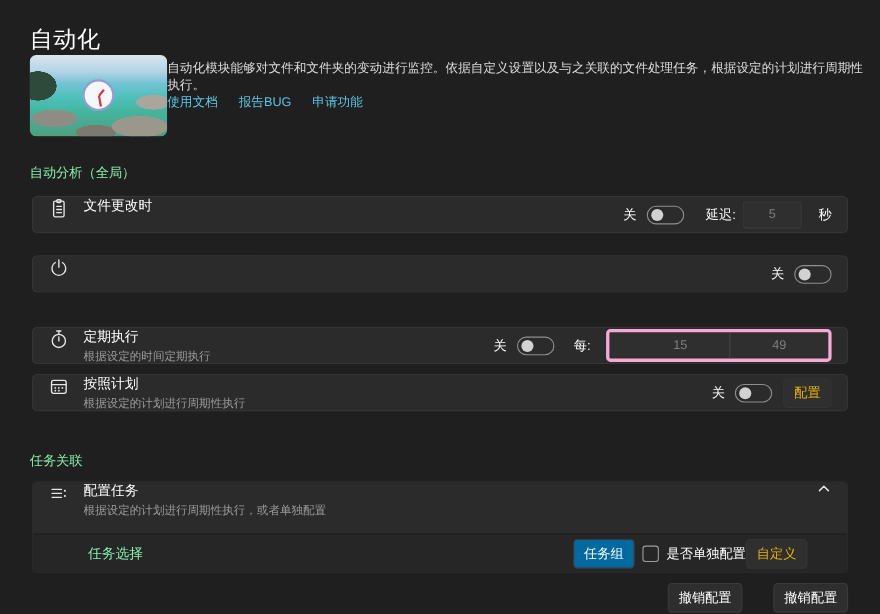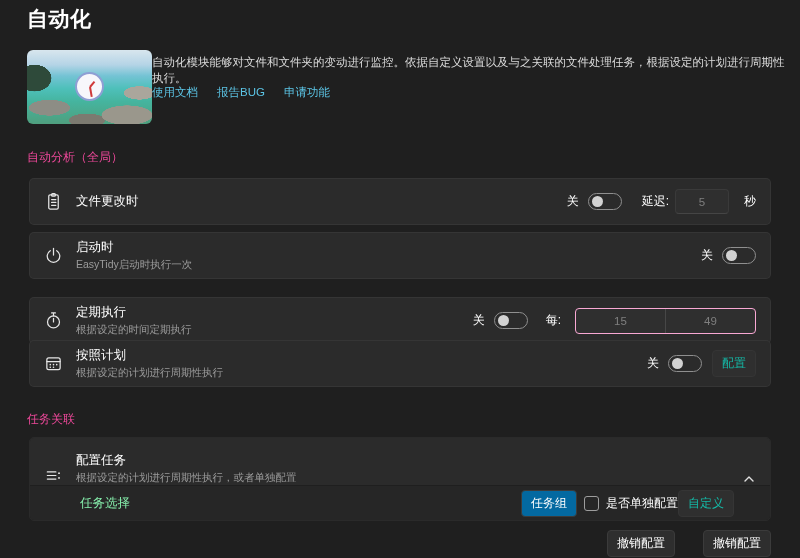--- a/index.html
+++ b/index.html
@@ -7,21 +7,21 @@
   body {
     background:#1f1f1f;
     font-family:"Liberation Sans","DejaVu Sans",sans-serif;
     color:#ffffff;
     position:relative;
     overflow:hidden;
   }
   .abs { position:absolute; }
 
   
-  .page-title { left:27px; top:5px; font-size:21px; font-weight:700; letter-spacing:.5px; }
+  .page-title { left:27px; top:22px; font-size:21px; font-weight:400; letter-spacing:.5px; }
   .thumb {
     left:27px; top:50px; width:125px; height:74px; border-radius:6px; overflow:hidden;
     background:
       radial-gradient(ellipse 34px 13px at 18% 78%, #8d8d85 0 60%, rgba(0,0,0,0) 61%),
       radial-gradient(ellipse 42px 16px at 80% 88%, #9a978c 0 60%, rgba(0,0,0,0) 61%),
       radial-gradient(ellipse 26px 11px at 90% 58%, #aaa69c 0 60%, rgba(0,0,0,0) 61%),
       radial-gradient(ellipse 30px 11px at 48% 95%, #7c7a70 0 60%, rgba(0,0,0,0) 61%),
       radial-gradient(ellipse 28px 22px at 6% 38%, #2e4a3a 0 60%, rgba(0,0,0,0) 61%),
       linear-gradient(180deg,#d8e6ee 0%,#b5d4e6 20%,#74c3d4 35%,#4ec0ba 52%,#45b49e 70%,#4f9f7e 100%);
   }
@@ -30,66 +30,66 @@
     background:#f7f7fb; border:2px solid #8e9fd4;
   }
   .clock .hand-h, .clock .hand-m { position:absolute; left:50%; top:50%; background:#d03a3a; transform-origin:bottom center; }
   .clock .hand-h { width:2px; height:7px; transform:translate(-50%,-100%) rotate(40deg); }
   .clock .hand-m { width:2px; height:10px; transform:translate(-50%,-100%) rotate(170deg); }
   .desc { left:152px; top:54px; width:640px; font-size:11.5px; color:#dcdcdc; line-height:1.4; }
   .links { left:152px; top:85px; display:flex; gap:19px; }
   .link { font-size:11.5px; color:#5cc5e6; cursor:pointer; text-decoration:none; }
 
   
-  .section-label { left:27px; font-size:12px; color:#ec4899; }
+  .section-label { left:27px; font-size:12px; color:#86efac; }
 
   
   .card {
-    left:29px; width:742px; height:47px;
+    left:29px; width:742px; height:34px;
     background:#2b2b2b; border:1px solid rgba(255,255,255,0.05); border-radius:5px;
-    display:flex; align-items:center; padding:0 14px 0 13px;
+    display:flex; padding:0 14px 0 13px;
   }
   .row-icon { width:20px; height:20px; flex:0 0 20px; margin-right:13px; display:flex; align-items:center; justify-content:center; }
   .row-icon svg { stroke:#e6e6e6; fill:none; stroke-width:1.3; stroke-linecap:round; stroke-linejoin:round; }
   .row-text { display:flex; flex-direction:column; gap:2px; }
   .row-title { font-size:12.5px; color:#ffffff; }
   .row-sub { font-size:10.5px; color:#9b9b9b; }
   .controls { margin-left:auto; display:flex; align-items:center; }
   .state-label { font-size:12px; color:#ffffff; margin-right:9px; }
   .toggle {
     width:34px; height:17px; border:1px solid #8f8f8f; border-radius:10px;
     position:relative; background:transparent; cursor:pointer; flex:0 0 34px;
   }
   .knob { position:absolute; left:3px; top:2px; width:11px; height:11px; border-radius:50%; background:#d2d2d2; }
   .inline-label { font-size:12px; color:#ffffff; }
   .num-input {
     background:#2f2f2f; border:1px solid #3a3a3a; border-bottom-color:#454545; border-radius:4px;
     color:#7f7f7f; font-size:11.5px; text-align:center; height:25px; width:54px;
     font-family:"Liberation Sans","DejaVu Sans",sans-serif;
   }
-  .dual-input { display:flex; border:1px solid #f9a8d4; border-radius:4px; background:#2f2f2f; overflow:hidden; }
+  .dual-input { display:flex; border:3px solid #f9a8d4; border-radius:4px; background:#2f2f2f; overflow:hidden;padding-left:20px; }
   .dual-input input {
     width:89px; height:24px; background:transparent; border:none; color:#7f7f7f;
     font-size:11.5px; text-align:center; font-family:"Liberation Sans","DejaVu Sans",sans-serif;
   }
   .dual-divider { width:1px; background:#474747; }
   .btn {
     background:#2e2e2e; border:1px solid #3b3b3b; border-radius:4px; color:#ffffff;
     font-size:12px; padding:4px 9px; cursor:pointer;
     font-family:"Liberation Sans","DejaVu Sans",sans-serif;
   }
   .btn.lighter { background:#0369a1; }
-  .btn.disabled { background:#2f2f2f; color:#14b8a6; border-color:#353535; }
+  .btn.disabled { background:#2f2f2f; color:#eab308; border-color:#353535; }
 
   
   .expander {
     left:29px; top:437px; width:742px; border:1px solid rgba(255,255,255,0.05);
     border-radius:5px; overflow:hidden;
   }
-  .exp-header { height:47px; background:#2b2b2b; display:flex; align-items:flex-end; padding:0 14px 0 13px; cursor:pointer; }
+  .exp-header { height:47px; background:#2b2b2b; display:flex; align-items:flex-start; padding:0 14px 0 13px; cursor:pointer; }
   .exp-content { height:35px; background:#262626; border-top:1px solid #1f1f1f; display:flex; align-items:center; padding:0 36px 0 50px; }
   .exp-content .lbl { font-size:12.5px; color:#86efac; }
   .exp-controls { margin-left:auto; display:flex; align-items:center; }
   .checkbox { width:15px; height:15px; border:1px solid #9d9d9d; border-radius:3px; background:transparent; cursor:pointer; }
   .chev { margin-left:auto; width:14px; height:12px; display:flex; align-items:center; justify-content:center; cursor:pointer; }
   .chev svg { stroke:#e0e0e0; fill:none; stroke-width:1.4; stroke-linecap:round; stroke-linejoin:round; }
 
   
   .footer { right:29px; top:530px; display:flex; gap:28px; }
 </style>
@@ -135,24 +135,20 @@
   </div>
 </div>
 
 <div class="abs card" style="top:232px">
   <span class="row-icon">
     <svg width="19" height="19" viewBox="0 0 20 20">
         <path d="M10 2.5v7"></path>
         <path d="M6.6 4.9a6.6 6.6 0 1 0 6.8 0"></path>
       </svg>
   </span>
-  <div class="row-text">
-    <span class="row-title">启动时</span>
-    <span class="row-sub">EasyTidy启动时执行一次</span>
-  </div>
   <div class="controls">
     <span class="state-label">关</span>
     <span class="toggle">
         <span class="knob"></span>
       </span>
   </div>
 </div>
 
 <div class="abs card" style="top:297px">
   <span class="row-icon">

